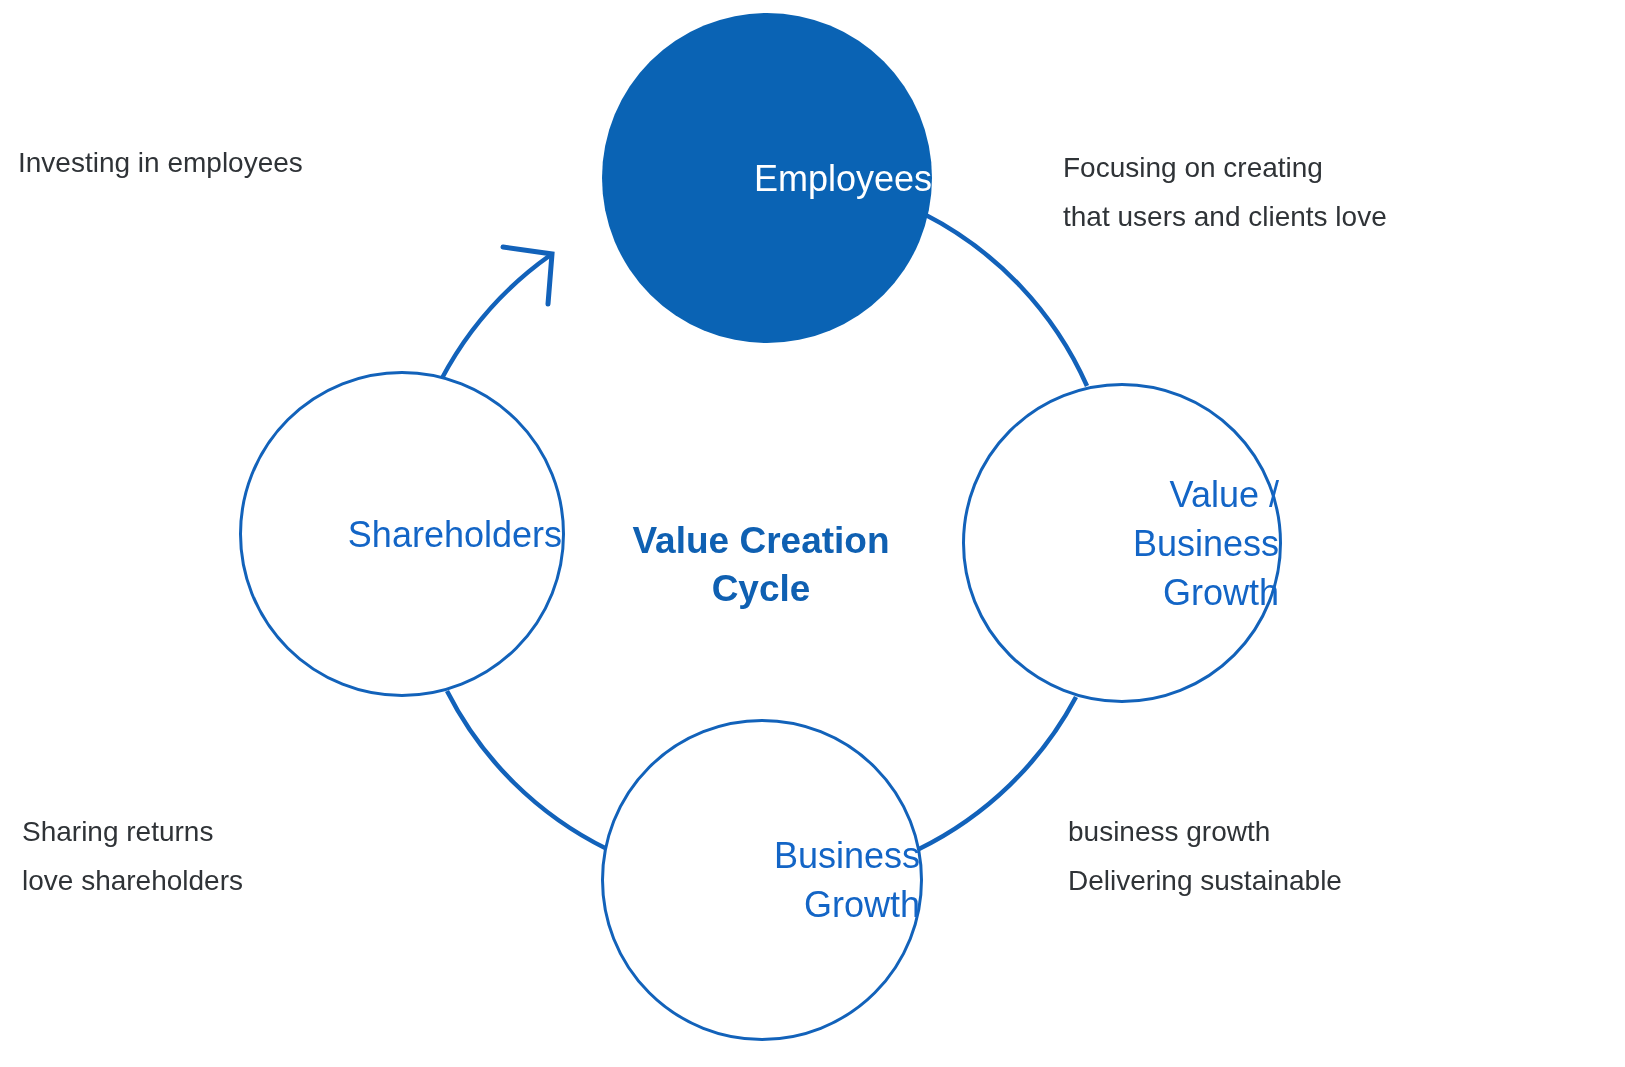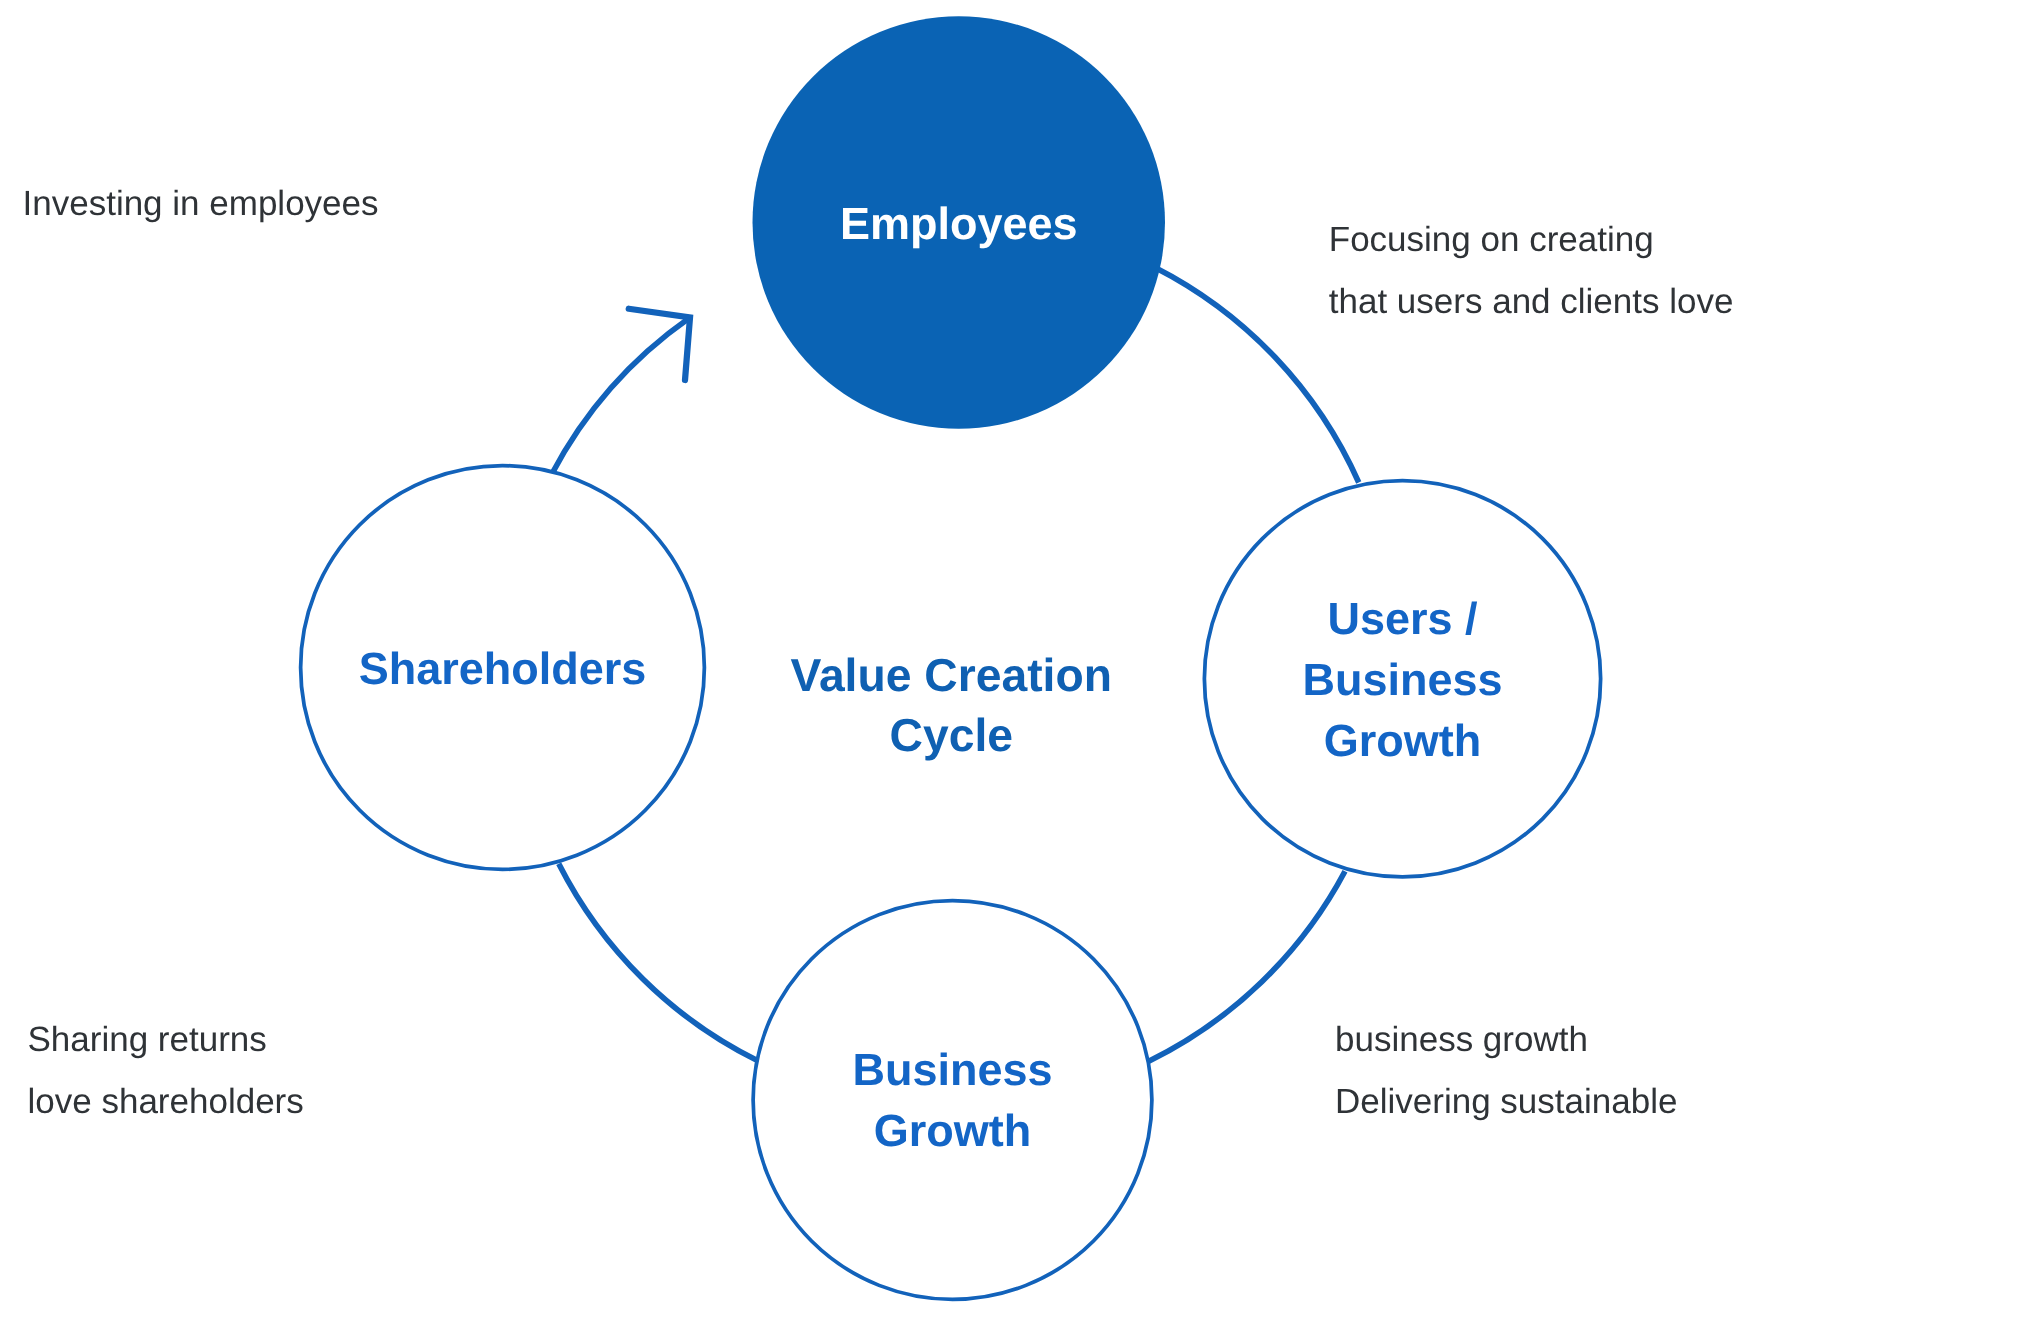--- a/index.html
+++ b/index.html
@@ -23,24 +23,23 @@
   .arcs { position: absolute; left: 0; top: 0; width: 1625px; height: 1067px; }
   .arcs path, .arcs polyline { fill: none; stroke: var(--line-blue); }
   .arcs .arc { stroke-width: 4.5; }
   .arcs .arrowhead { stroke-width: 5; stroke-linecap: round; stroke-linejoin: miter; }
 
   .node {
     position: absolute;
     border-radius: 50%;
     display: flex;
     flex-direction: column;
-    align-items: center;
+    align-items: flex-end;
     justify-content: center;
     text-align: center;
-    font-weight: bold;
   }
   .node.outline {
     background: var(--background);
     border: 3.5px solid var(--line-blue);
     color: var(--text-blue);
   }
   .node.filled {
     background: var(--fill-blue);
     color: #ffffff;
   }
@@ -56,21 +55,21 @@
     line-height: 48px;
   }
   .annotation {
     position: absolute;
     color: var(--dark-text);
     font-size: 28px;
     line-height: 49px;
     white-space: nowrap;
   }
   .ann-top-left { left: 18px; top: 138px; }
-  .ann-top-right { left: 1063px; top: 143px; margin-top: 24px; }
+  .ann-top-right { left: 1063px; top: 143px; }
   .ann-bottom-left { left: 22px; top: 807px; }
   .ann-bottom-right { left: 1068px; top: 807px; }
 
   .node-employees { left: 602px; top: 13px; width: 330px; height: 330px; }
   .node-users { left: 962px; top: 383px; width: 320px; height: 320px; }
   .node-growth { left: 601px; top: 719px; width: 322px; height: 322px; }
   .node-shareholders { left: 239px; top: 371px; width: 326px; height: 326px; }
 </style>
 </head>
 <body>
@@ -83,21 +82,21 @@
     <path class="arc" d="M 607 849 A 355 355 0 0 1 447 691"></path>
     <path class="arc" d="M 441 380 A 355 355 0 0 1 552 254"></path>
     <polyline class="arrowhead" points="503,247 552,254 548,304"></polyline>
   </svg>
 
   <div class="node filled node-employees">
     <div class="line">Employees</div>
   </div>
 
   <div class="node outline node-users">
-    <div class="line">Users /</div>
+    <div class="line">Value /</div>
     <div class="line">Business</div>
     <div class="line">Growth</div>
   </div>
 
   <div class="node outline node-growth">
     <div class="line">Business</div>
     <div class="line">Growth</div>
   </div>
 
   <div class="node outline node-shareholders">

